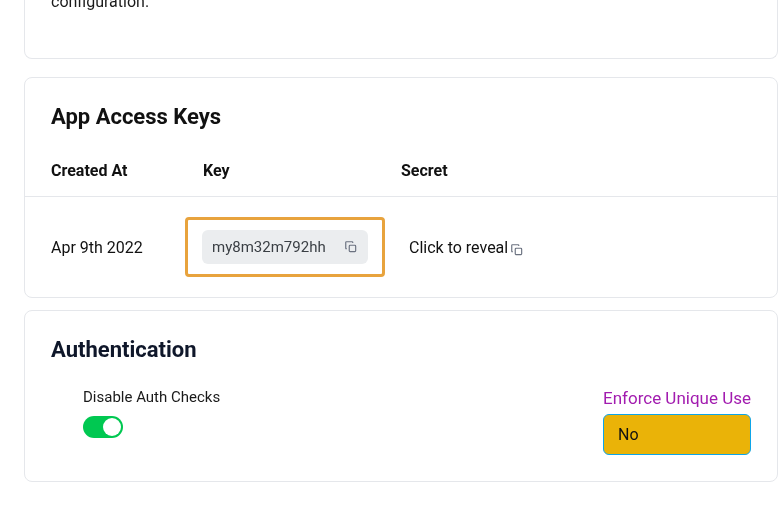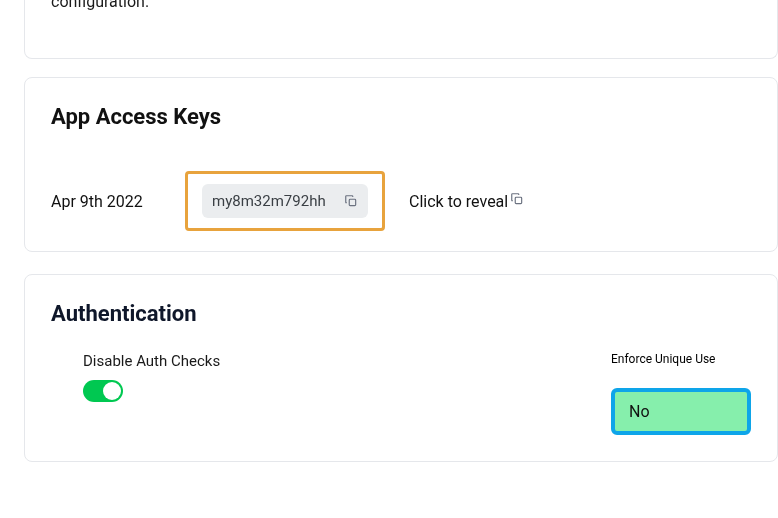--- a/index.html
+++ b/index.html
@@ -29,21 +29,21 @@
       margin-bottom: 18px;
     }
     .card-top-text {
       font-size: 16px;
       color: #1a1a1a;
       line-height: 1.5;
       margin-top: -10px;
     }
     .card-keys {
       padding: 26px 0 0 0;
-      margin-bottom: 22px;
+      margin-bottom: 12px;
     }
     .keys-title {
       font-size: 22px;
       font-weight: 700;
       padding: 0 26px 22px 26px;
       color: #111;
     }
     .keys-table {
       width: 100%;
     }
@@ -95,21 +95,21 @@
       font-size: 15px;
       color: #3a3f44;
     }
     .copy-icon {
       width: 14px;
       height: 14px;
       flex-shrink: 0;
     }
     .secret-wrap {
       display: flex;
-      align-items: flex-start;
+      align-items: flex-end;
       gap: 2px;
       padding-left: 8px;
     }
     .secret-text {
       font-size: 16px;
       color: #111;
     }
     .copy-icon-standalone {
       width: 14px;
       height: 14px;
@@ -156,45 +156,50 @@
       position: absolute;
       top: 2px;
       right: 2px;
     }
     .auth-right {
       display: flex;
       flex-direction: column;
       min-width: 140px;
     }
     .auth-right-label {
-      font-size: 12px;
-      color: #000000;
-      margin-bottom: 22px;
+      font-size: 17px;
+      color: #a21caf;
+      margin-bottom: 6px;
       white-space: nowrap;
     }
     .select-box {
-      border: 4px solid #0ea5e9;
+      border: 1px solid #0ea5e9;
       border-radius: 6px;
       padding: 10px 14px;
       font-size: 16px;
       color: #111;
-      background: #86efac;
+      background: #eab308;
       min-width: 130px;
     }
   </style>
 </head>
 <body>
 
 <div class="card card-top">
   <div class="card-top-text">configuration.</div>
 </div>
 
 <div class="card card-keys">
   <div class="keys-title">App Access Keys</div>
   <div class="keys-table">
+    <div class="keys-header">
+      <div class="th col-created">Created At</div>
+      <div class="th col-key">Key</div>
+      <div class="th col-secret">Secret</div>
+    </div>
     <div class="keys-row">
       <div class="td col-created">Apr 9th 2022</div>
       <div class="col-key">
         <div class="key-highlight-box">
           <div class="key-chip">
             <span>my8m32m792hh</span>
             <svg class="copy-icon" viewBox="0 0 24 24" fill="none" stroke="#6b7280" stroke-width="2">
               <rect x="9" y="9" width="11" height="11" rx="1.5"></rect>
               <path d="M5 15H4a1 1 0 0 1-1-1V4a1 1 0 0 1 1-1h10a1 1 0 0 1 1 1v1"></path>
             </svg>

